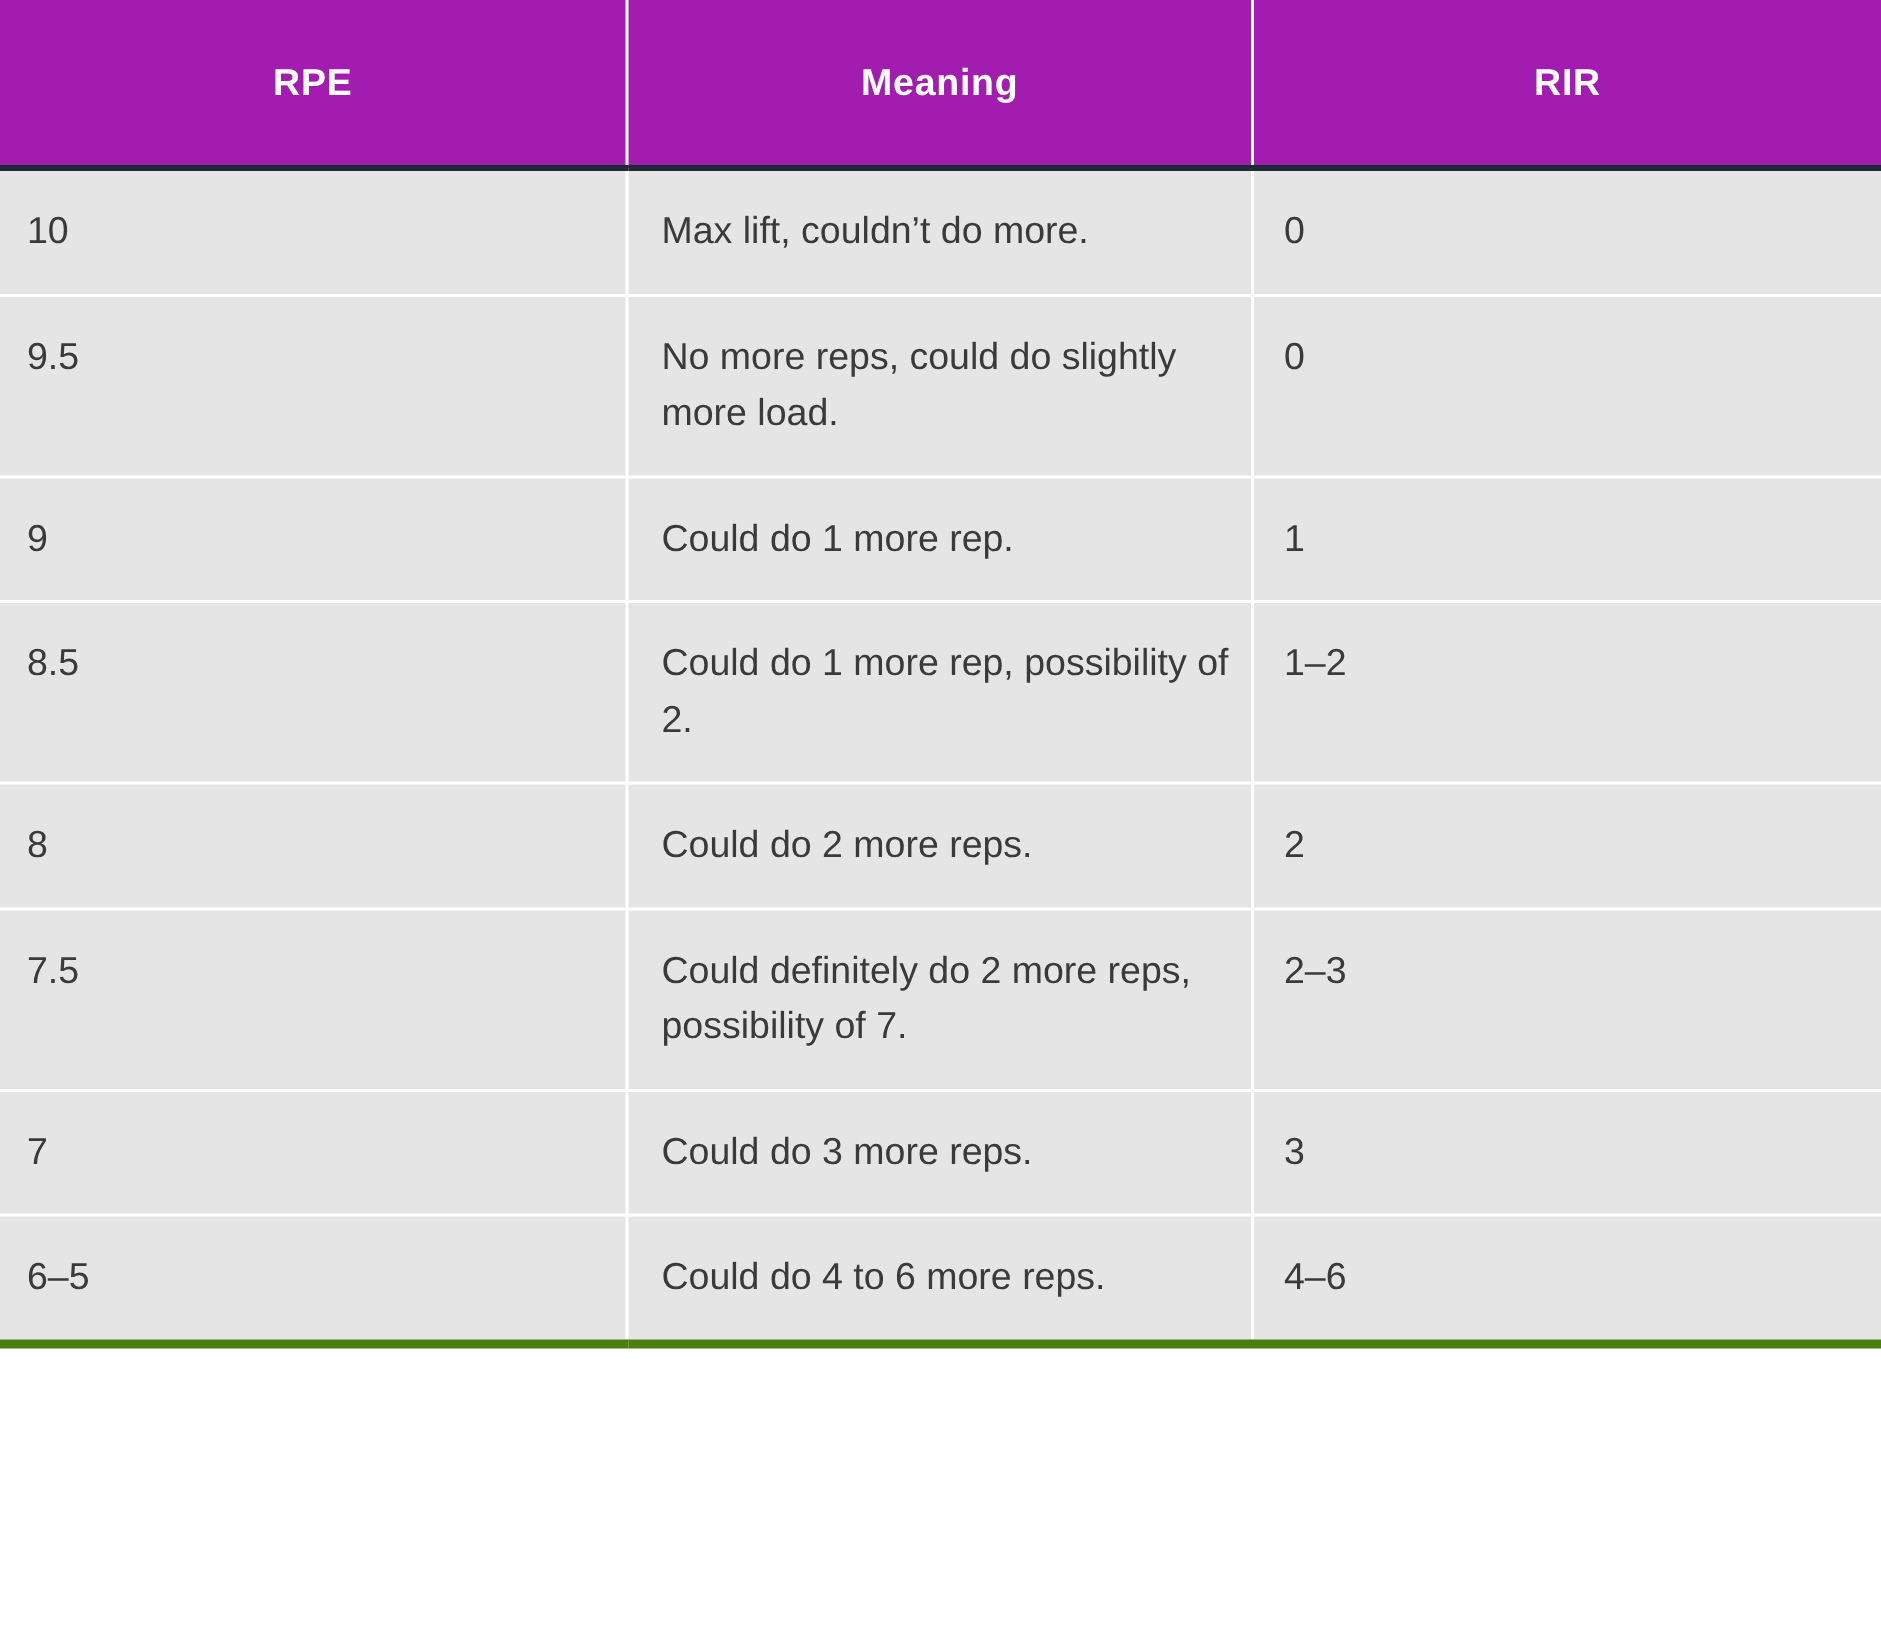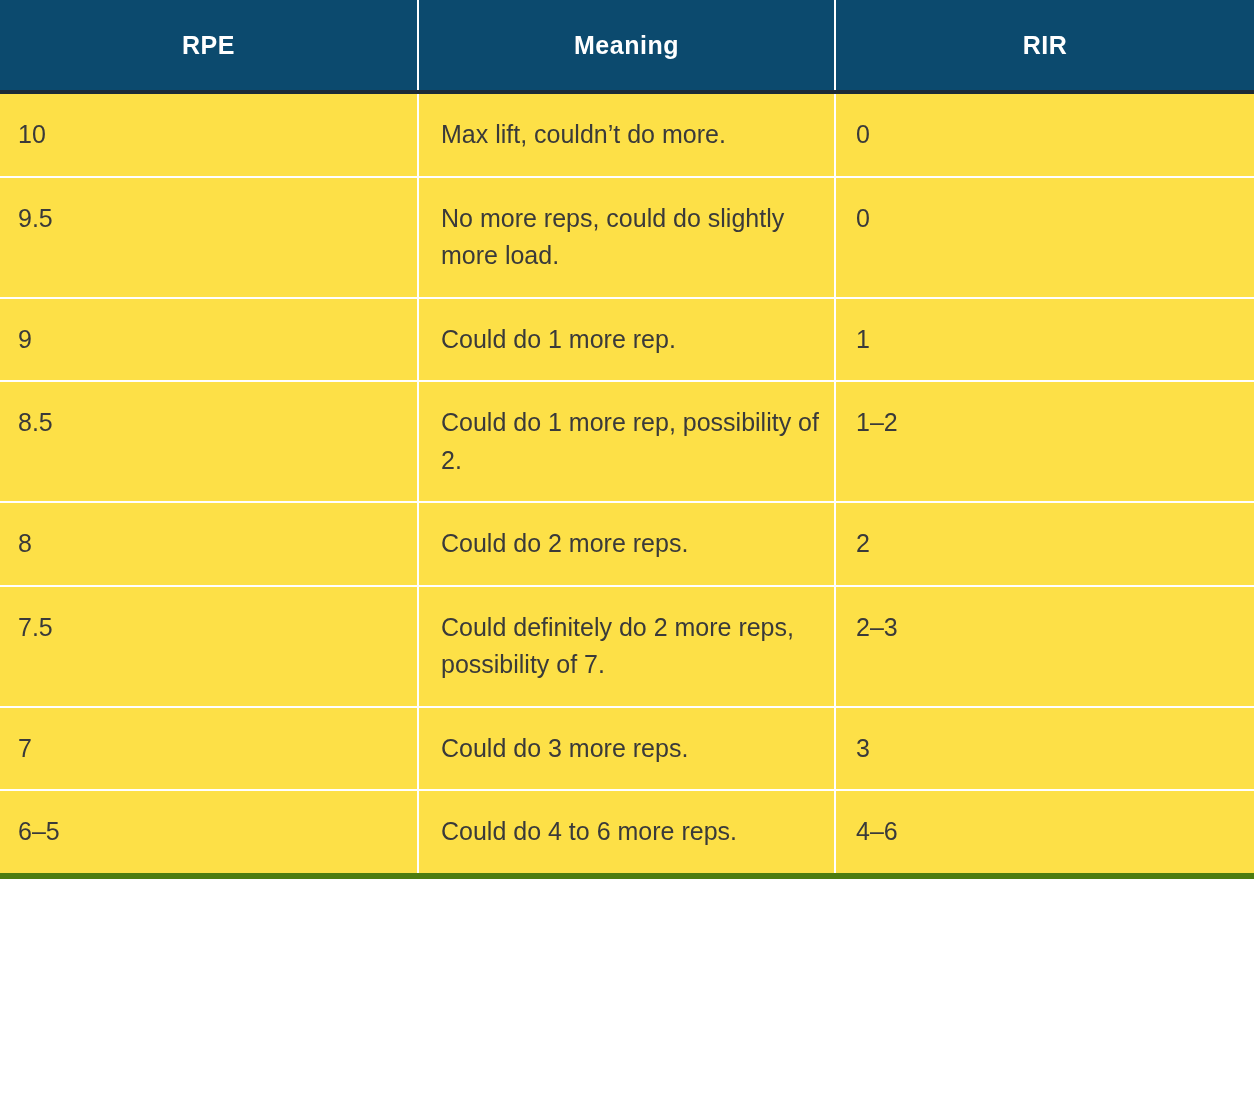--- a/index.html
+++ b/index.html
@@ -20,36 +20,36 @@
   table.rpe-table {
     border-collapse: collapse;
     width: 1254px;
     table-layout: fixed;
   }
   table.rpe-table col.col-rpe { width: 418px; }
   table.rpe-table col.col-meaning { width: 417px; }
   table.rpe-table col.col-rir { width: 419px; }
 
   thead th {
-    background: #0c4a6e;
+    background: #a21caf;
     color: #ffffff;
     font-size: 25px;
     font-weight: bold;
     letter-spacing: 0.5px;
     text-align: center;
     height: 90px;
-    padding: 0;
+    padding: 10px;
     border-right: 2px solid #ffffff;
     border-bottom: 4px solid #1c2b36;
     vertical-align: middle;
   }
   thead th:last-child { border-right: none; margin-top: 32px; }
 
   tbody td {
-    background: #fde047;
+    background: #e5e5e5;
     font-size: 25px;
     line-height: 1.5;
     color: #3a3a3a;
     padding: 22px 20px 22px 20px;
     vertical-align: top;
     border-right: 2px solid #ffffff;
     border-bottom: 2px solid #ffffff;
   }
   tbody td:last-child { border-right: none; }
   tbody tr:last-child td { border-bottom: 6px solid #4d7c0f; }

